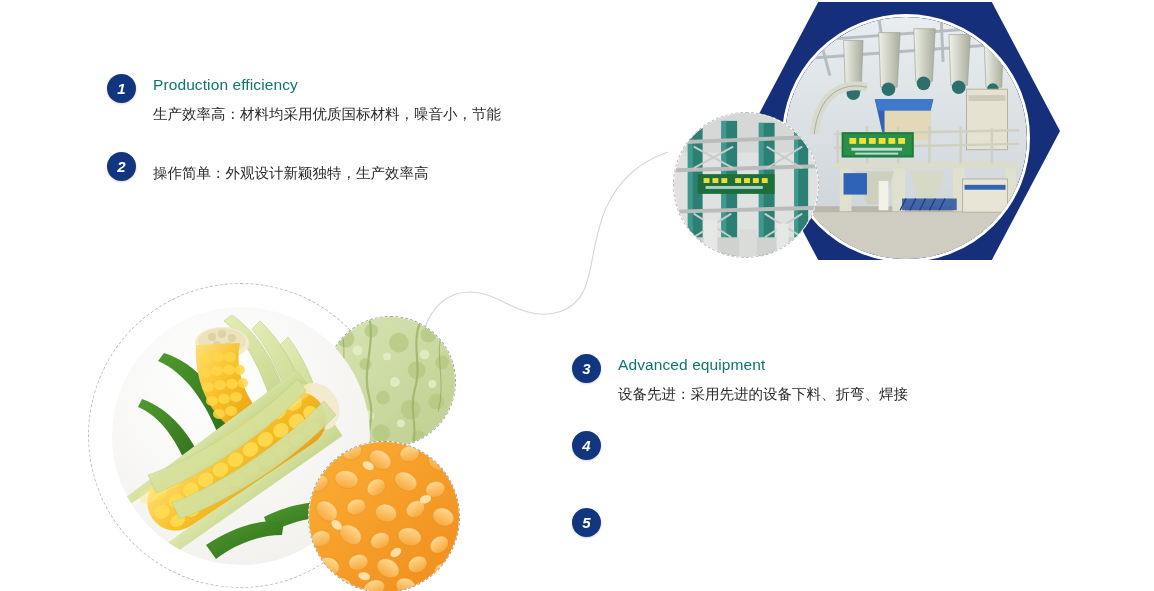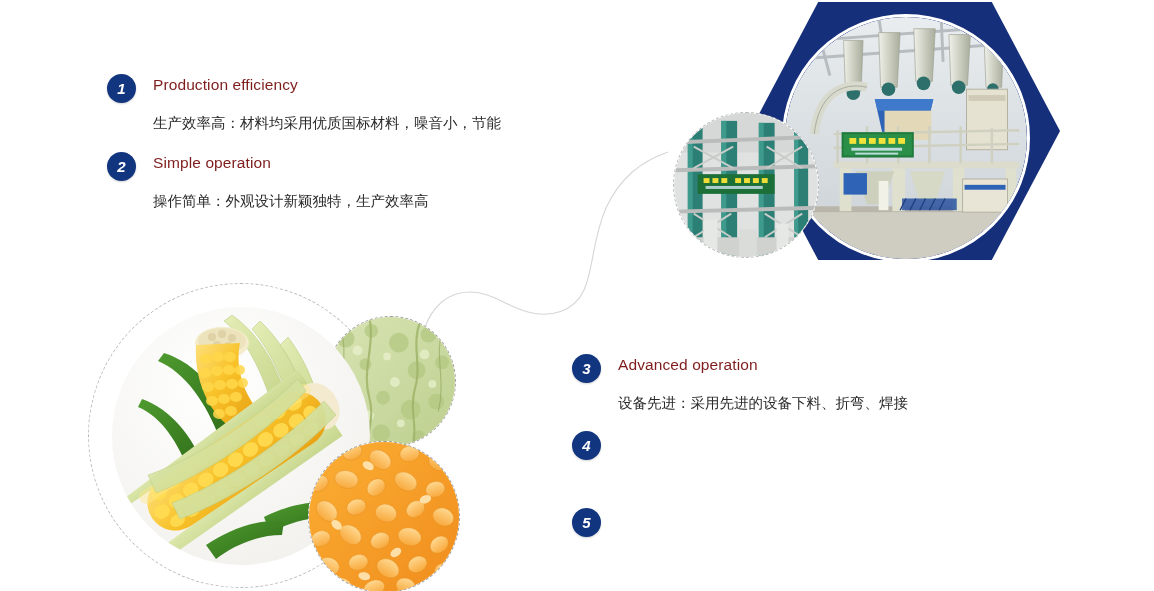--- a/index.html
+++ b/index.html
@@ -39,31 +39,31 @@
     justify-content: center;
     flex: 0 0 auto;
     line-height: 1;
     box-shadow: 0 1px 2px rgba(0,0,0,0.18);
   }
   .ftext {
     margin-left: 17px;
     padding-top: 1px;
   }
   .ftitle {
-    color: #7f1d1d;
+    color: #0f766e;
     font-size: 15.5px;
     line-height: 19px;
     letter-spacing: 0.1px;
     white-space: nowrap;
   }
   .fdesc {
     color: #2b2b2b;
     font-size: 14.5px;
     line-height: 21px;
-    margin-top: 19px;
+    margin-top: 10px;
     white-space: nowrap;
     font-family: "DejaVu Sans", "Liberation Sans", sans-serif;
   }
 
   
   .connector {
     position: absolute;
     left: 0; top: 0;
     width: 1154px;
     height: 591px;
@@ -582,29 +582,28 @@
     <div class="badge">1</div>
     <div class="ftext">
       <div class="ftitle">Production efficiency</div>
       <div class="fdesc">生产效率高：材料均采用优质国标材料，噪音小，节能</div>
     </div>
   </div>
 
   <div class="feature" style="left:107px; top:152px;">
     <div class="badge">2</div>
     <div class="ftext">
-      <div class="ftitle">Simple operation</div>
       <div class="fdesc">操作简单：外观设计新颖独特，生产效率高</div>
     </div>
   </div>
 
   <div class="feature" style="left:572px; top:354px;">
     <div class="badge">3</div>
     <div class="ftext">
-      <div class="ftitle">Advanced operation</div>
+      <div class="ftitle">Advanced equipment</div>
       <div class="fdesc">设备先进：采用先进的设备下料、折弯、焊接</div>
     </div>
   </div>
 
   <div class="feature" style="left:572px; top:431px;">
     <div class="badge">4</div>
   </div>
 
   <div class="feature" style="left:572px; top:508px;">
     <div class="badge">5</div>

